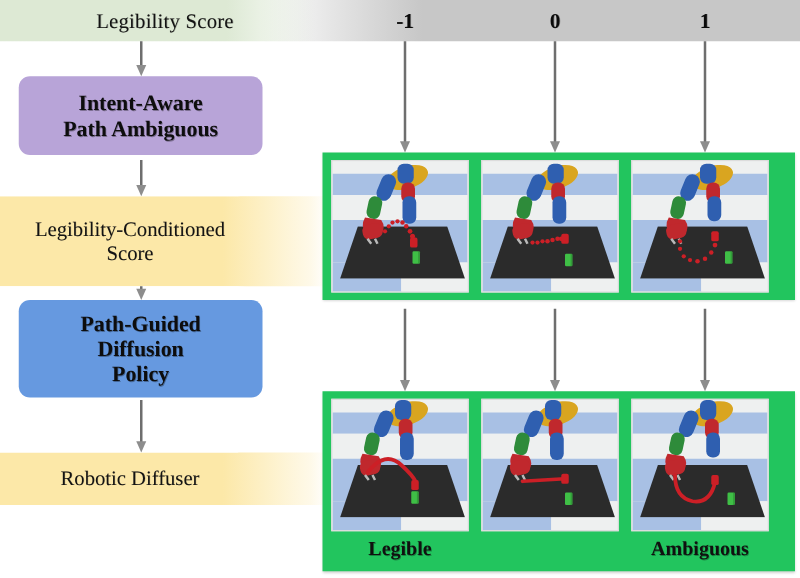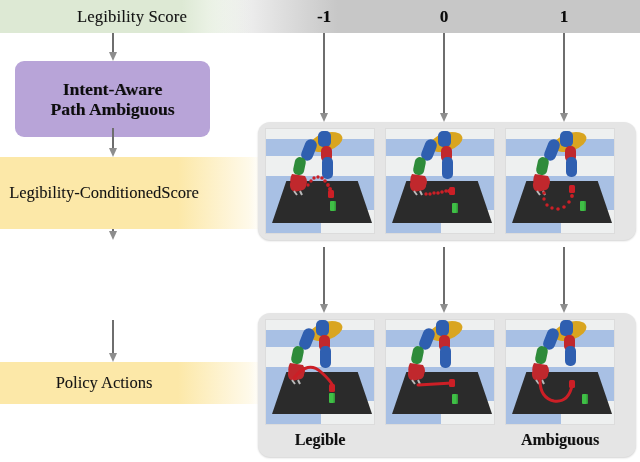--- a/index.html
+++ b/index.html
@@ -36,21 +36,21 @@
 
   
   .box{
     position:absolute;border-radius:9px;
     display:flex;flex-direction:column;align-items:center;justify-content:center;
     text-align:center;color:#0d0d0d;font-weight:bold;
     line-height:1.16;
     text-shadow:0.6px 0.4px 0 rgba(0,0,0,.32);
   }
   .box-purple{
-    left:15px;top:61px;width:195px;height:76px;
+    left:15px;top:61px;width:195px;height:63px;
     background:#b8a4d8;font-size:17.5px;
   }
   .box-blue{
     left:15px;top:240px;width:195px;height:78px;
     background:#6699e0;font-size:17.5px;
   }
 
   
   .band{
     position:absolute;
@@ -59,38 +59,38 @@
   .band-top{
     left:0;top:157px;width:262px;height:72px;
     clip-path:polygon(0 0, 190px 0, 262px -6px, 262px 78px, 190px 72px, 0 72px);
   }
   .band-bot{
     left:0;top:362px;width:262px;height:42px;
     clip-path:polygon(0 0, 190px 0, 262px -28px, 262px 72px, 190px 42px, 0 42px);
   }
   .band-label{
     position:absolute;left:0;width:208px;
-    display:flex;align-items:center;justify-content:center;
+    display:flex;flex-direction:column;align-items:center;justify-content:center;
     text-align:center;font-size:16.5px;color:#131313;line-height:1.18;
     text-shadow:0.4px 0 0 rgba(0,0,0,.2);
   }
   .band-label.t{top:157px;height:72px;}
   .band-label.b{top:362px;height:42px;}
 
   
   .arrow{position:absolute;width:2px;background:#6e6e6e;}
   .arrow::after{
     content:"";position:absolute;left:50%;bottom:-8px;transform:translateX(-50%);
     width:0;height:0;border-left:4.5px solid transparent;border-right:4.5px solid transparent;
     border-top:9px solid #8d8d8d;
   }
 
   
   .panel-group{
-    position:absolute;background:#e5e5e5;border-radius:12px;
+    position:absolute;background:#22c55e;border-radius:0;
     box-shadow:0 1px 2px rgba(0,0,0,.18);
   }
   .pg-top{left:258px;top:122px;width:378px;height:118px;}
   .pg-bot{left:258px;top:313px;width:378px;height:144px;}
 
   .panel{
     position:absolute;top:6px;width:110px;height:106px;
     background:#eef0f0;overflow:hidden;border:1px solid #dcdcdc;box-sizing:border-box;
   }
   .panel.p0{left:7px;} .panel.p1{left:127px;} .panel.p2{left:247px;}
@@ -152,25 +152,30 @@
   <div class="arrow" style="left:112px;top:128px;height:21px"></div>
 
   <div class="band band-top"></div>
   <div class="band-label t">
     <div>Legibility-Conditioned</div>
     <div>Score</div>
   </div>
 
   <div class="arrow" style="left:112px;top:229px;height:3px"></div>
 
+  <div class="box box-blue">
+    <div>Path-Guided</div>
+    <div>Diffusion</div>
+    <div>Policy</div>
+  </div>
 
   <div class="arrow" style="left:112px;top:320px;height:34px"></div>
 
   <div class="band band-bot"></div>
-  <div class="band-label b">Policy Actions</div>
+  <div class="band-label b">Robotic Diffuser</div>
 
   <div class="panel-group pg-top">
 
     <div class="panel p0">
       <div class="scene">
         <div class="sky-a"></div>
         <div class="sky-b"></div>
         <div class="sky-c"></div>
         <div class="sky-d"></div>
         <div class="floor-l"></div>

